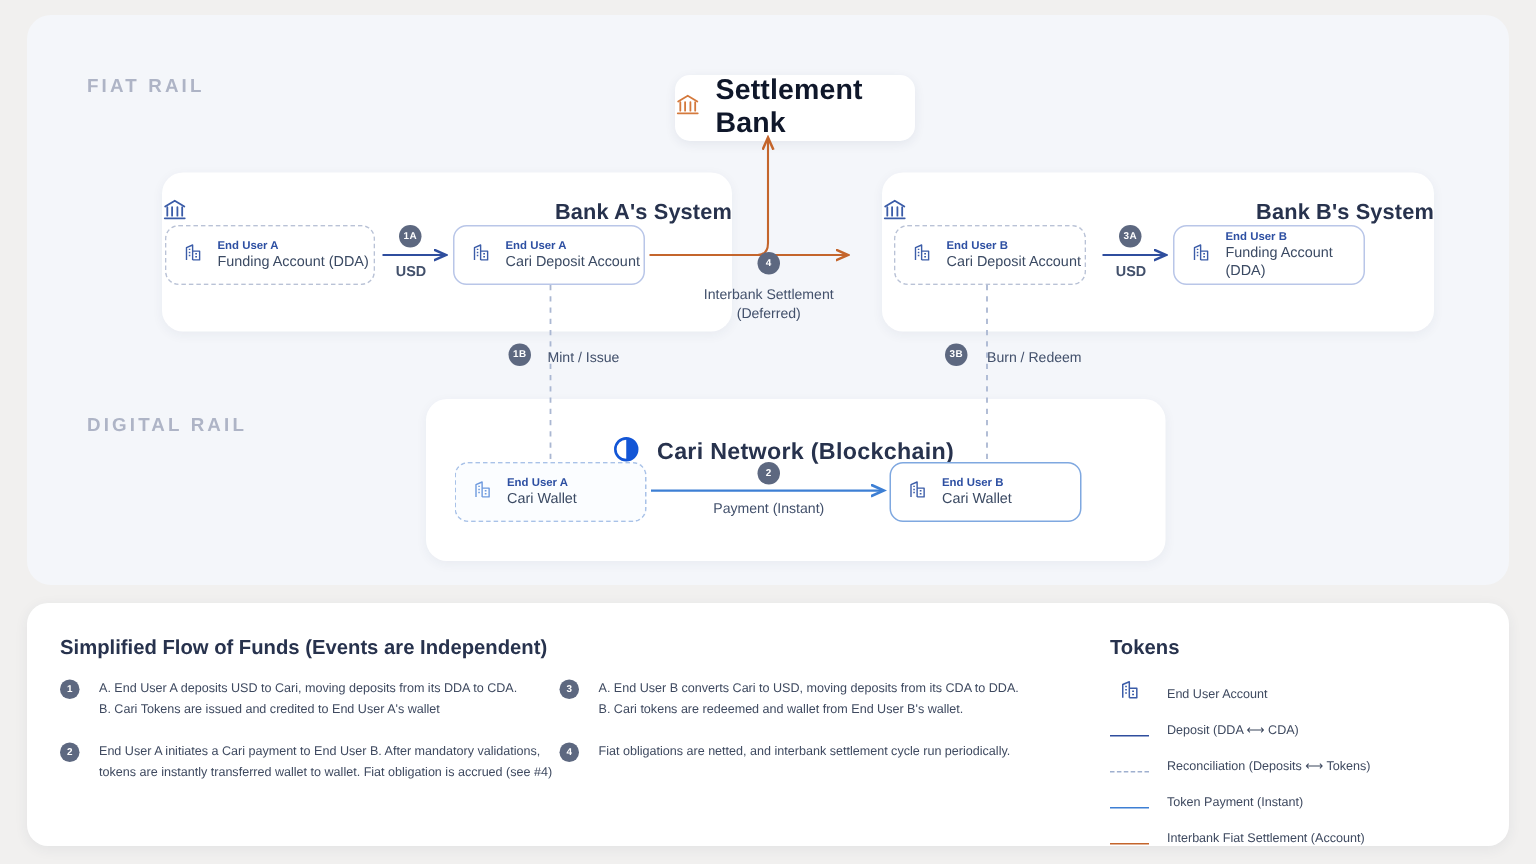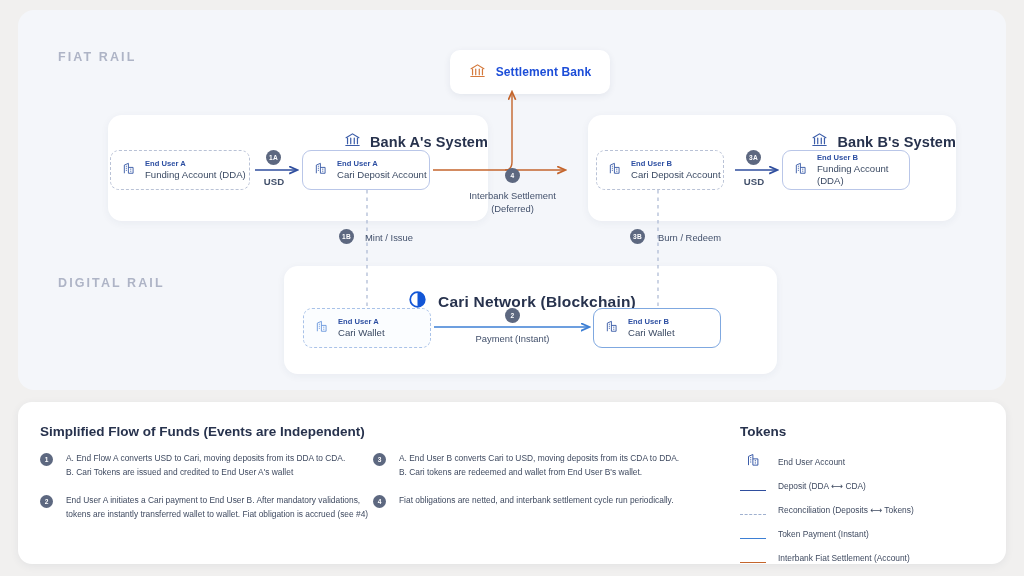--- a/index.html
+++ b/index.html
@@ -30,34 +30,34 @@
 
   
   .settle-pill {
     position: absolute; left: 432px; top: 40px;
     width: 160px; height: 44px;
     background: #ffffff; border-radius: 10px;
     display: flex; align-items: center; justify-content: center; gap: 10px;
     box-shadow: 0 2px 7px rgba(40,55,90,0.08);
   }
   .settle-pill .ttl {
-    font-size: 12px; font-weight: 700; color: #1d4ed8; letter-spacing: .1px;
+    font-size: 19px; font-weight: 700; color: #0f172a; letter-spacing: .1px;
   }
 
   
   .bank-panel {
     position: absolute; top: 105px; height: 106px;
     background: #ffffff; border-radius: 14px;
     box-shadow: 0 2px 8px rgba(40,55,90,0.055);
   }
   .bank-a { left: 90px; width: 380px; }
   .bank-b { left: 570px; width: 368px; }
   .bank-title {
     position: absolute; top: 16px; left: 0; right: 0;
-    display: flex; align-items: center; justify-content: flex-end; gap: 9px;
+    display: flex; align-items: center; justify-content: space-between; gap: 9px;
   }
   .bank-title .ttl {
     font-size: 14.5px; font-weight: 700; color: #27324d; letter-spacing: .1px;
   }
 
   
   .acct {
     position: absolute; height: 40px; border-radius: 9px;
     display: flex; align-items: center; padding-left: 11px; gap: 9px;
     background: #ffffff;
@@ -354,21 +354,21 @@
   </div>
 
   <div class="info-card">
     <div class="info-title">Simplified Flow of Funds (Events are Independent)</div>
     <div class="legend-title">Tokens</div>
 
     <div class="steps col-a">
       <div class="step">
         <span class="num">1</span>
         <span class="body">
-          <span style="display:block">A. End Flow A converts USD to Cari, moving deposits from its DDA to CDA.</span>
+          <span style="display:block">A. End User A deposits USD to Cari, moving deposits from its DDA to CDA.</span>
           <span style="display:block">B. Cari Tokens are issued and credited to End User A's wallet</span>
         </span>
       </div>
       <div class="step">
         <span class="num">2</span>
         <span class="body">
           <span style="display:block">End User A initiates a Cari payment to End User B. After mandatory validations, tokens are instantly transferred wallet to wallet. Fiat obligation is accrued (see #4)</span>
         </span>
       </div>
     </div>

